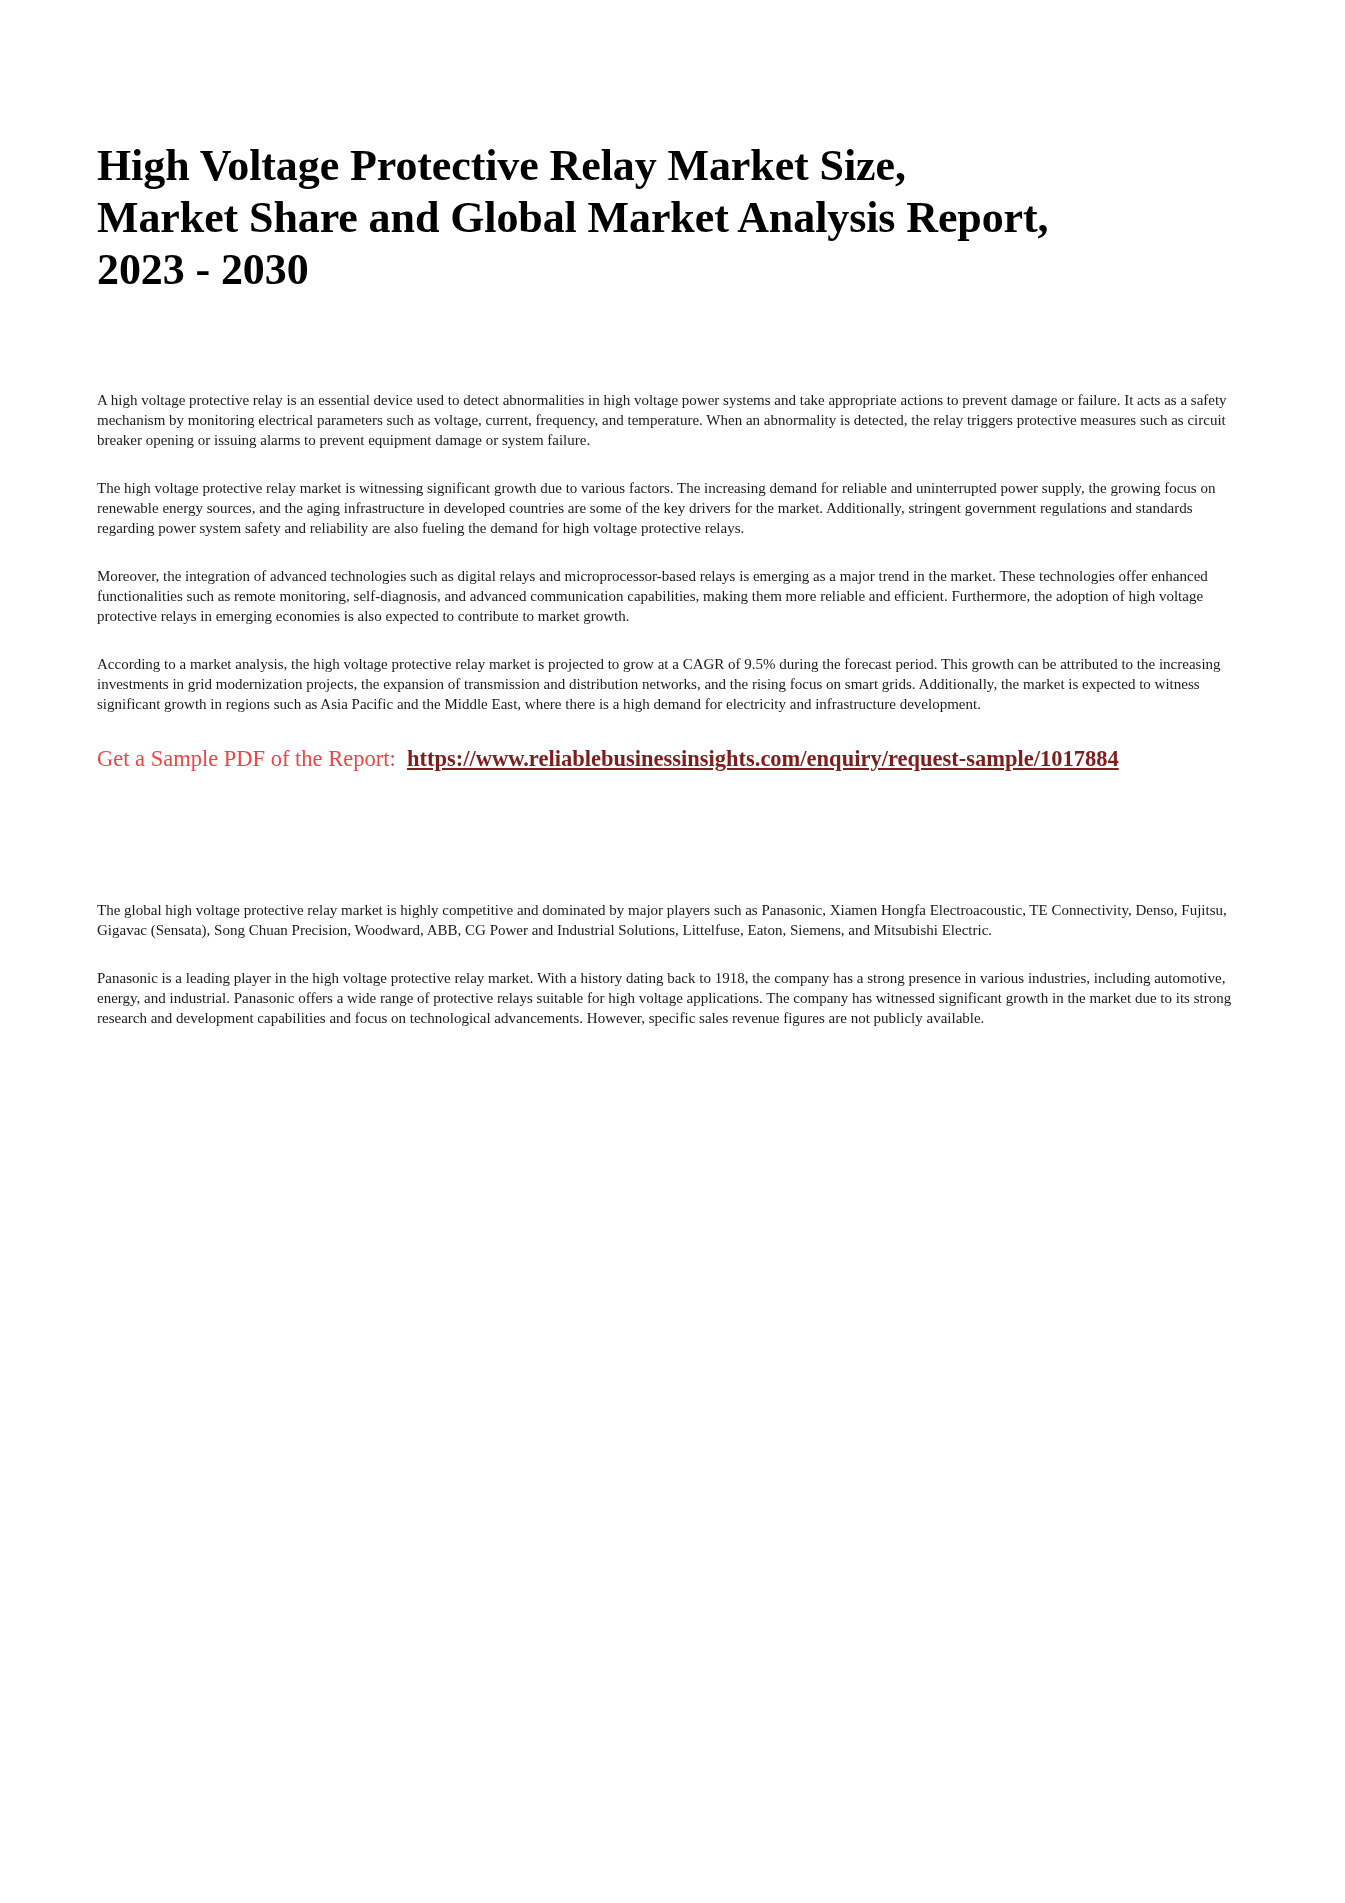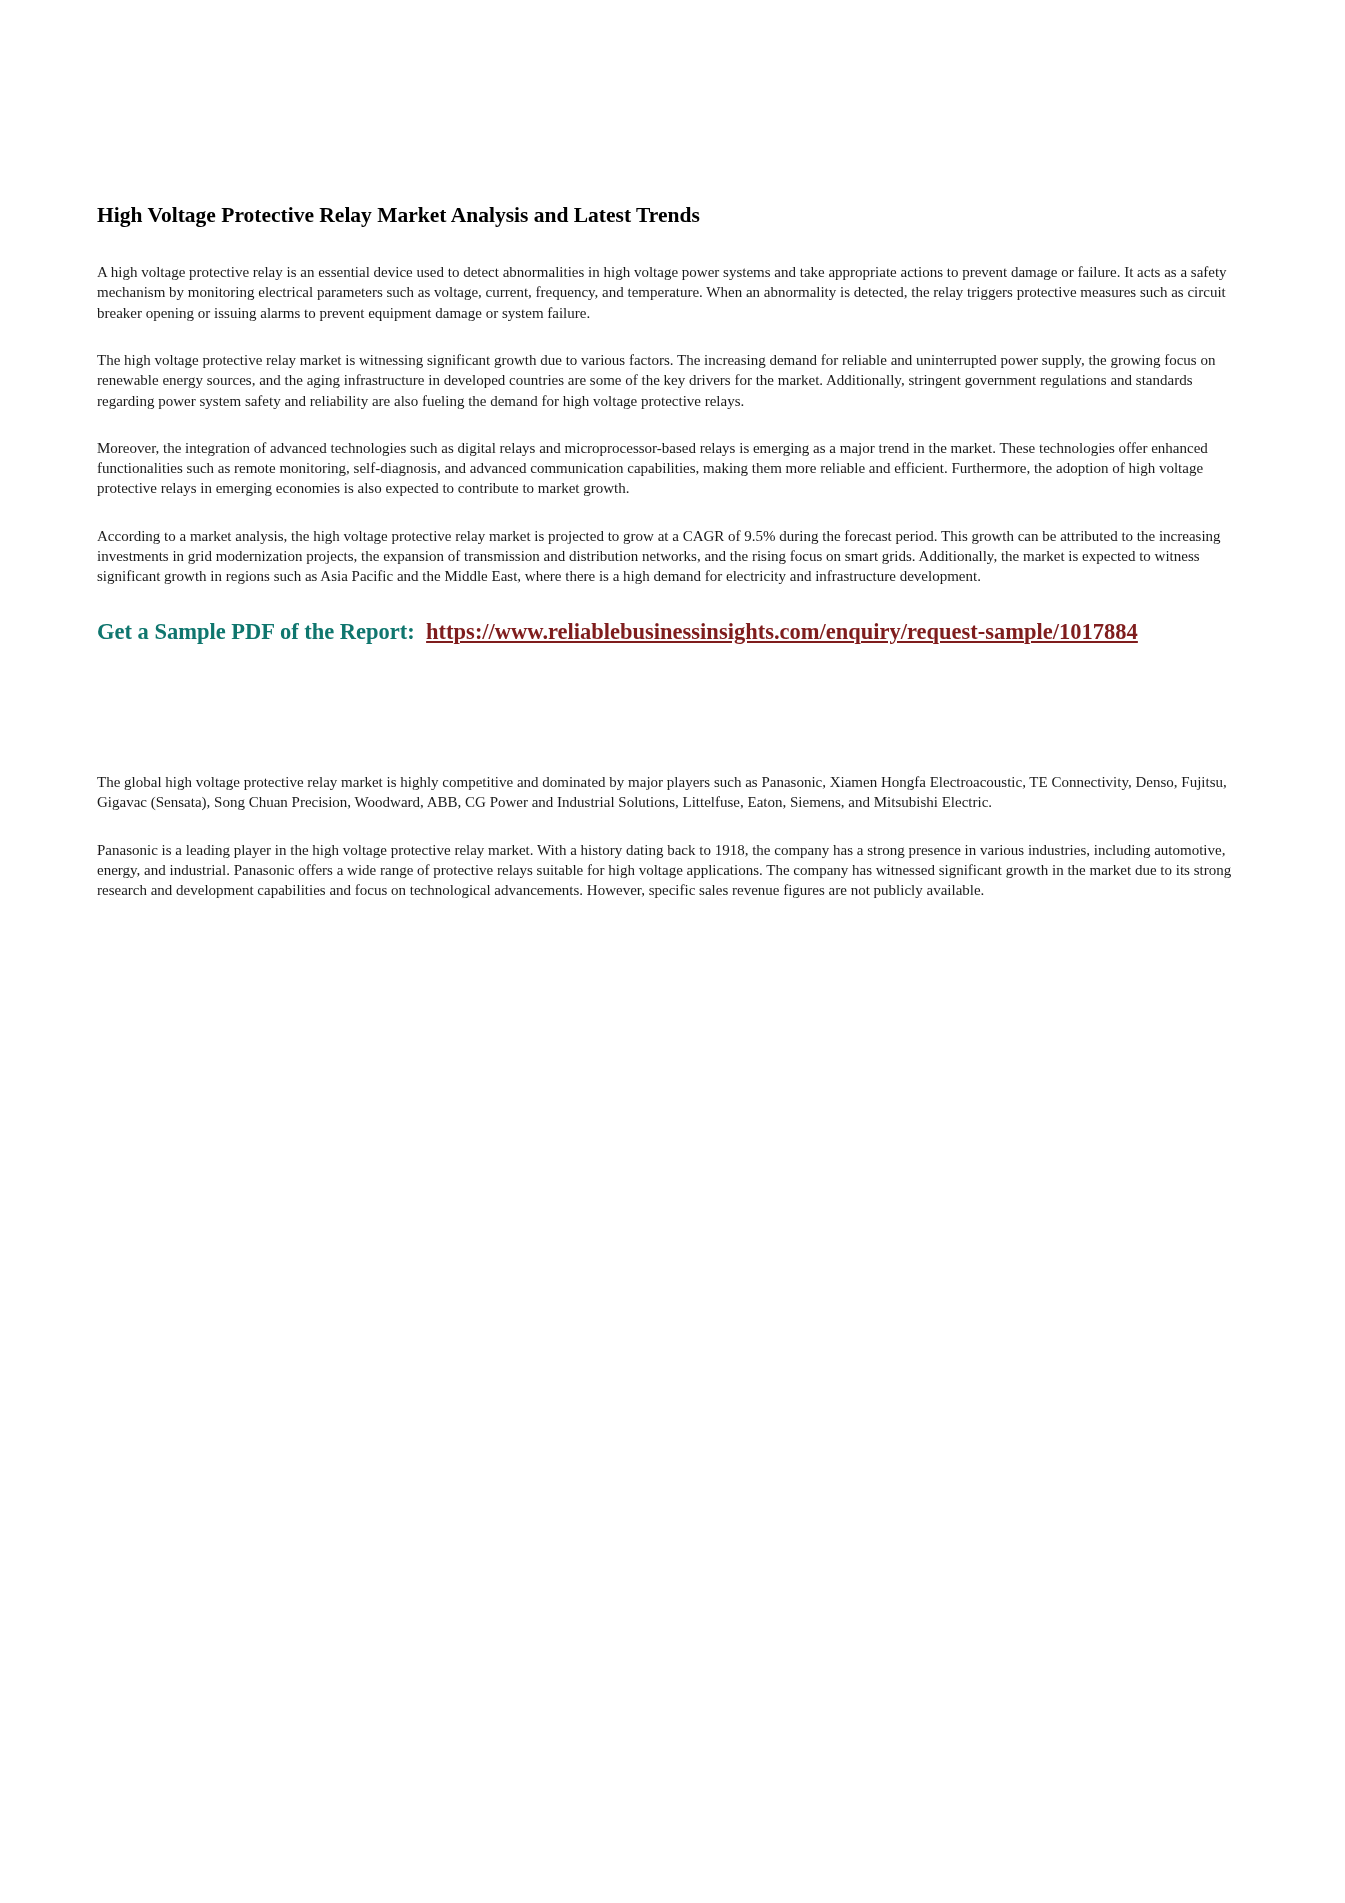--- a/index.html
+++ b/index.html
@@ -63,42 +63,42 @@
   .gap-heading2-to-para { height: 32px; }
 
   .link-block {
     font-family: "Liberation Serif", "DejaVu Serif", serif;
     font-size: 22.5px;
     line-height: 1.355;
     font-weight: bold;
     color: #000000;
   }
   .link-label {
-    font-weight: bold;
-    color: #0f766e;
+    font-weight: normal;
+    color: #ef4444;
   }
   a.report-link {
     font-weight: bold;
     color: #7f1d1d;
     text-decoration: underline;
     text-decoration-thickness: 1.5px;
     text-underline-offset: 2px;
     word-break: break-all;
   }
 </style>
 </head>
 <body>
 
 <div class="page">
   <div class="content">
 
+    <h1 class="doc-title">High Voltage Protective Relay Market Size, Market Share and Global Market Analysis Report, 2023 - 2030</h1>
 
     <div class="gap-title-to-sub"></div>
 
-    <h2 class="section-heading">High Voltage Protective Relay Market Analysis and Latest Trends</h2>
 
     <div class="gap-sub-to-para"></div>
 
     <p class="body-para">A high voltage protective relay is an essential device used to detect abnormalities in high voltage power systems and take appropriate actions to prevent damage or failure. It acts as a safety mechanism by monitoring electrical parameters such as voltage, current, frequency, and temperature. When an abnormality is detected, the relay triggers protective measures such as circuit breaker opening or issuing alarms to prevent equipment damage or system failure.</p>
 
     <div class="gap-para"></div>
 
     <p class="body-para">The high voltage protective relay market is witnessing significant growth due to various factors. The increasing demand for reliable and uninterrupted power supply, the growing focus on renewable energy sources, and the aging infrastructure in developed countries are some of the key drivers for the market. Additionally, stringent government regulations and standards regarding power system safety and reliability are also fueling the demand for high voltage protective relays.</p>
 
     <div class="gap-para"></div>

